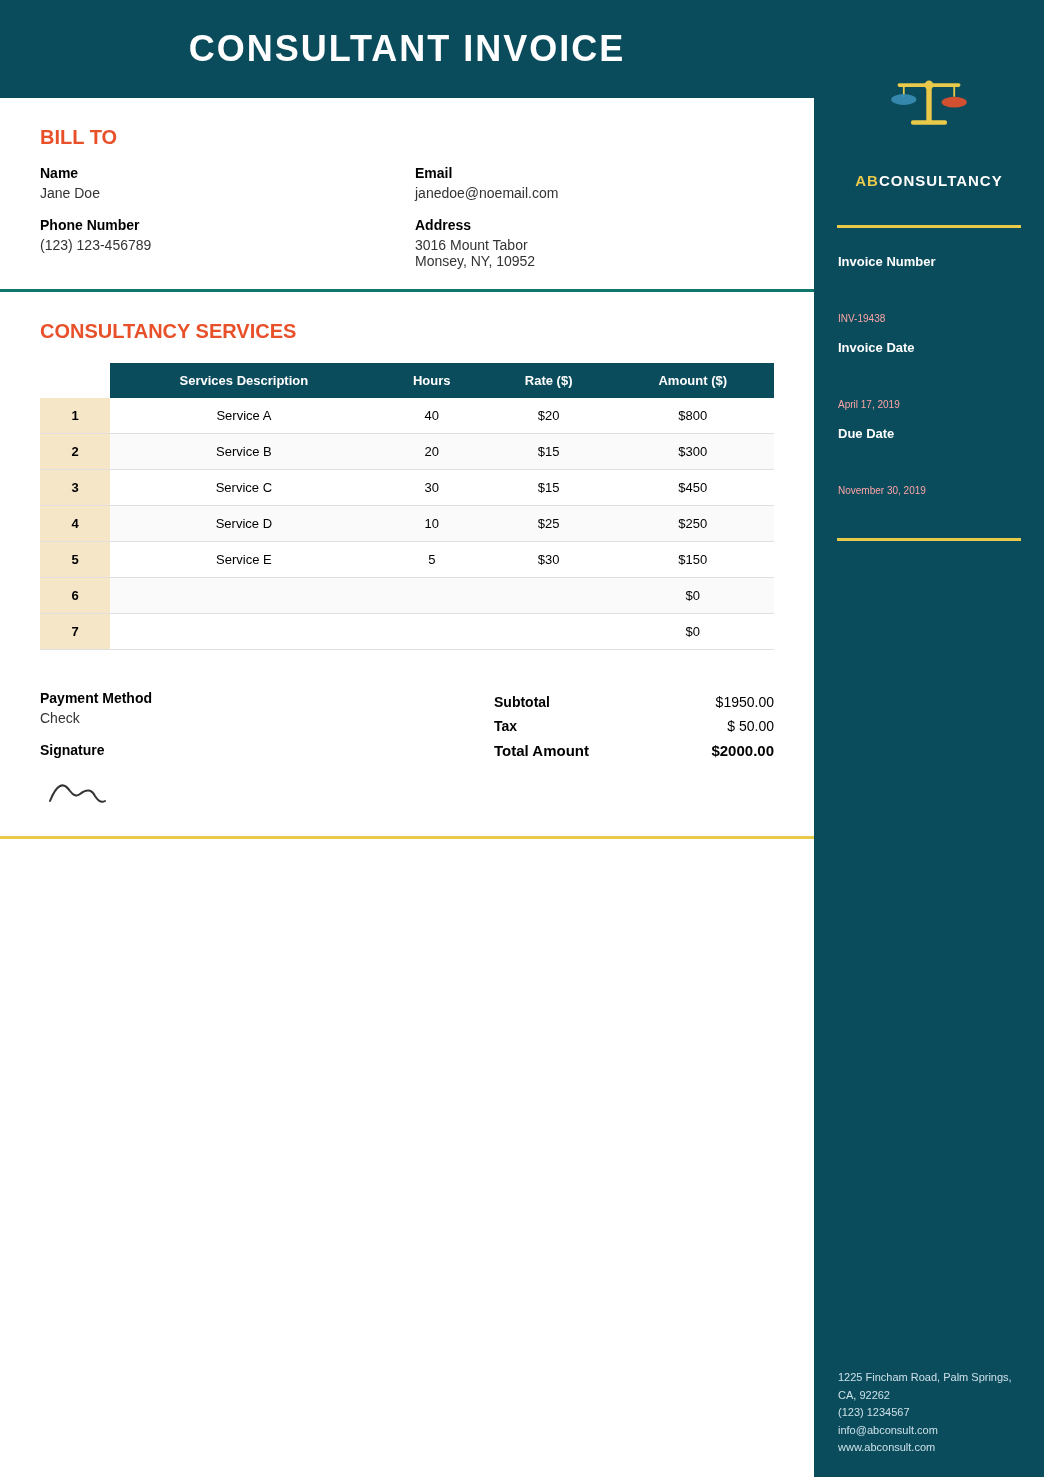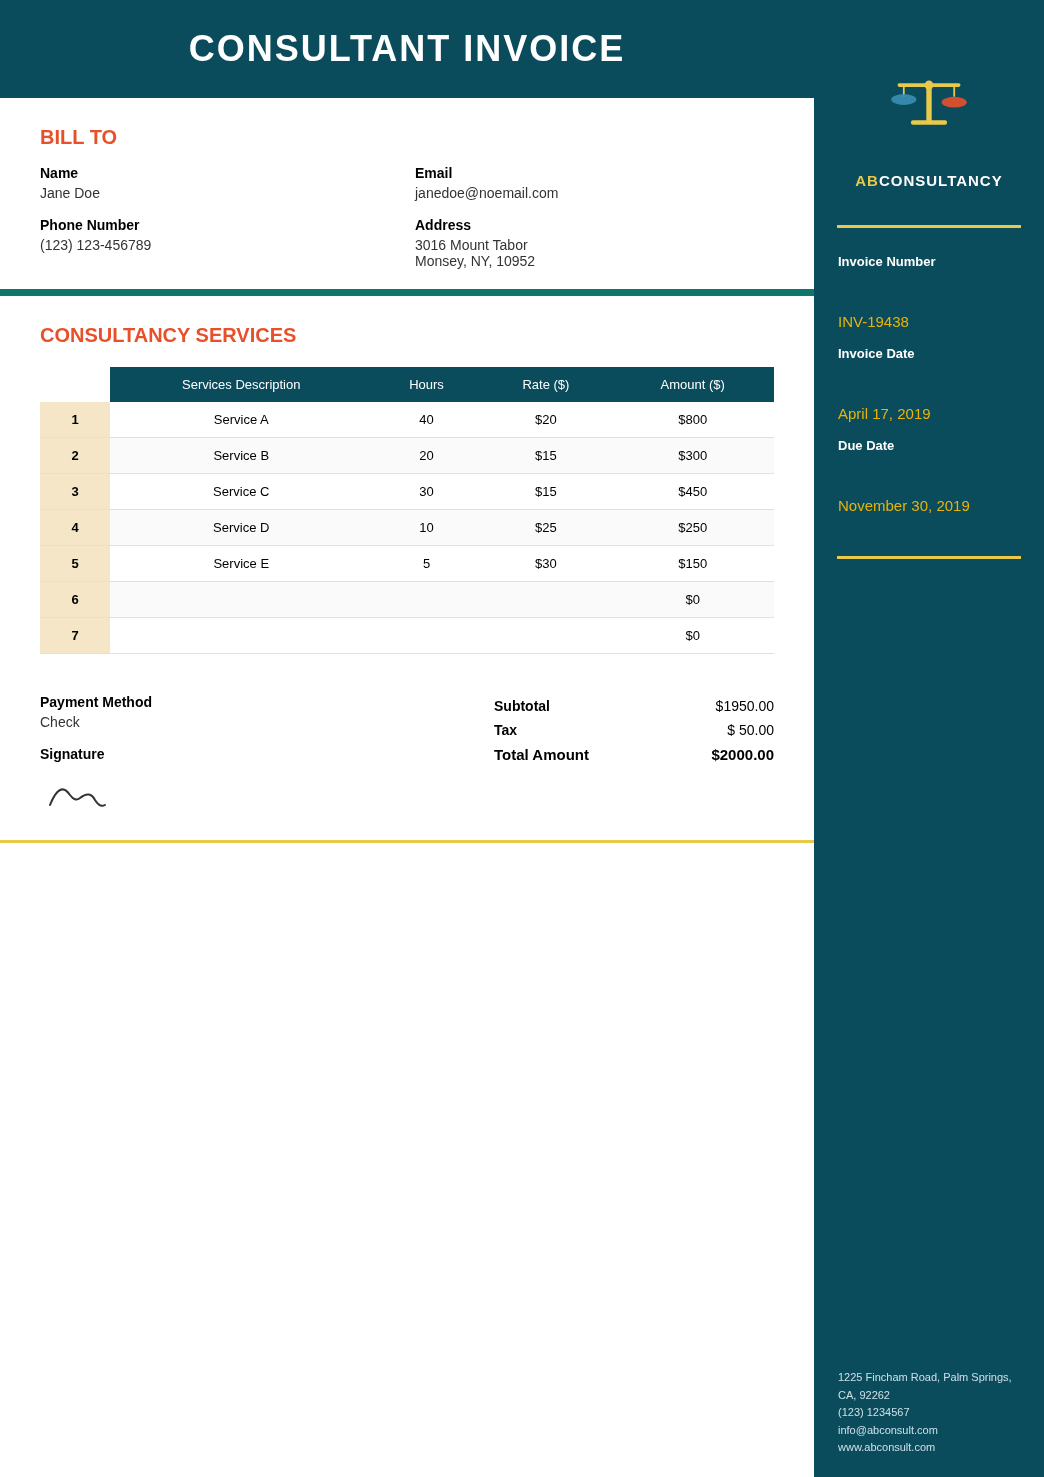--- a/index.html
+++ b/index.html
@@ -28,21 +28,21 @@
     }
     .header h1 {
       font-size: 36px;
       font-weight: 900;
       letter-spacing: 2px;
     }
 
     
     .bill-to-section {
       padding: 28px 40px 20px 40px;
-      border-bottom: 7px solid #0f766e;
+      border-bottom: 3px solid #0f766e;
     }
     .bill-to-title {
       color: #e8502a;
       font-size: 20px;
       font-weight: 900;
       margin-bottom: 16px;
     }
     .bill-to-grid {
       display: grid;
       grid-template-columns: 1fr 1fr;
@@ -71,21 +71,21 @@
 
     
     .invoice-table {
       width: 100%;
       border-collapse: collapse;
     }
     .invoice-table thead tr th {
       background-color: #0a4b5c;
       color: #fff;
       font-size: 13px;
-      font-weight: 400;
+      font-weight: 700;
       padding: 10px 12px;
       text-align: center;
     }
     .invoice-table thead tr th:first-child {
       background: transparent;
       width: 70px;
     }
     .invoice-table tbody tr td {
       font-size: 13px;
       text-align: center;
@@ -207,23 +207,23 @@
     .sidebar-info {
       width: 100%;
       padding: 10px 24px;
     }
     .sidebar-info-label {
       font-weight: 800;
       font-size: 13px;
       margin-bottom: 4px;
     }
     .sidebar-info-value {
-      font-size: 15px;
+      font-size: 10px;
       margin-bottom: 16px;
-      color: #eab308;
+      color: #fca5a5;
       margin-top: 44px;
     }
 
     .sidebar-spacer {
       flex: 1;
     }
 
     .sidebar-footer {
       width: 100%;
       padding: 20px 24px;

